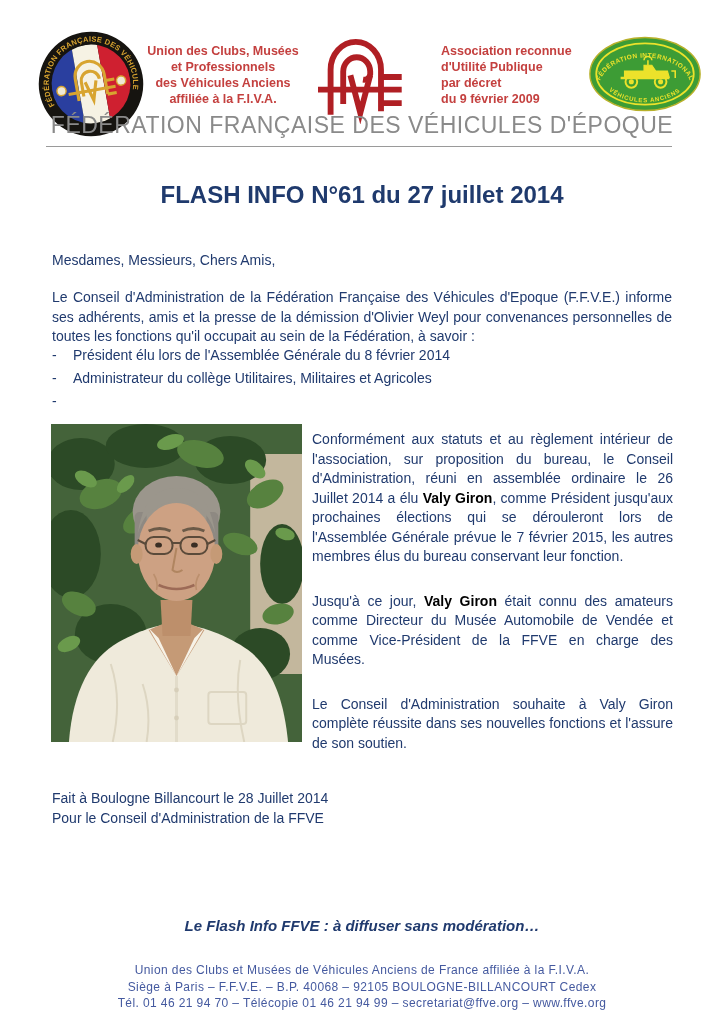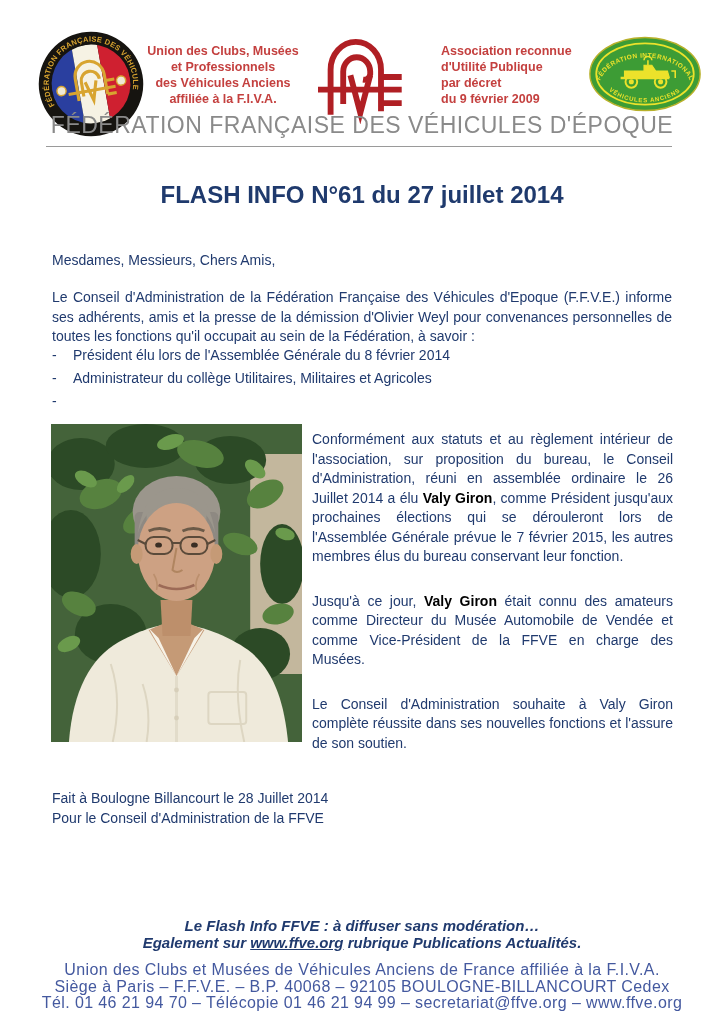--- a/index.html
+++ b/index.html
@@ -48,21 +48,21 @@
   .closing{position:absolute; left:52px; top:789px;}
   
   .footer-flash{
     position:absolute; left:0; right:0; top:917px; text-align:center;
     font-size:15px; line-height:17px; font-weight:700; font-style:italic;
     color:#203a6e;
   }
   .footer-flash a{color:#203a6e; text-decoration:underline;}
   .footer-address{
     position:absolute; left:0; right:0; top:962px; text-align:center;
-    font-size:16px; line-height:16.5px; letter-spacing:.4px; color:#44599f;
+    font-size:12px; line-height:16.5px; letter-spacing:.4px; color:#44599f;
   }
 </style>
 </head>
 <body>
 
 <div class="page">
 
   <svg class="badge" viewBox="0 0 120 120">
     <g transform="rotate(-10 60 60)">
       <circle cx="60" cy="60" r="57" fill="#161410"></circle>
@@ -232,21 +232,20 @@
     <p>Le Conseil d'Administration souhaite à Valy Giron complète réussite dans ses nouvelles fonctions et l'assure de son soutien.</p>
   </div>
 
   <div class="closing body-text">
     <div>Fait à Boulogne Billancourt le 28 Juillet 2014</div>
     <div>Pour le Conseil d'Administration de la FFVE</div>
   </div>
 
   <div class="footer-flash">
     <div>Le Flash Info FFVE : à diffuser sans modération…</div>
-    <div><span>Egalement sur </span><a href="#">www.ffve.org</a><span> rubrique Publications Actualités.</span></div>
   </div>
 
   <div class="footer-address">
     <div>Union des Clubs et Musées de Véhicules Anciens de France affiliée à la F.I.V.A.</div>
     <div>Siège à Paris – F.F.V.E. – B.P. 40068 – 92105 BOULOGNE-BILLANCOURT Cedex</div>
     <div>Tél. 01 46 21 94 70 – Télécopie 01 46 21 94 99 – secretariat@ffve.org – www.ffve.org</div>
   </div>
 
 </div>
 

